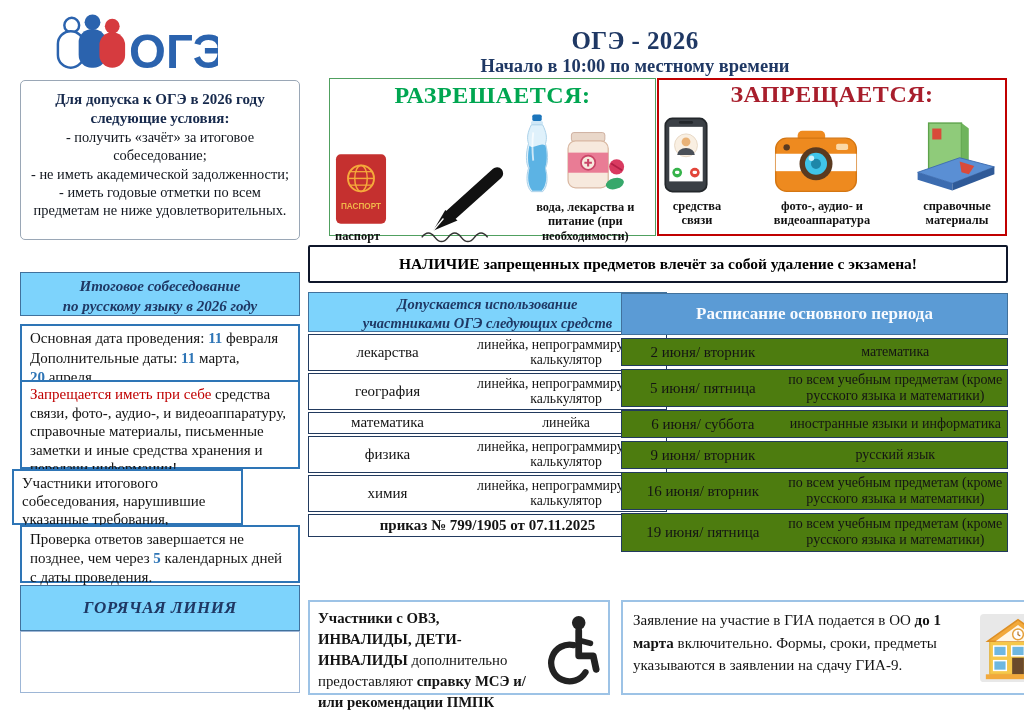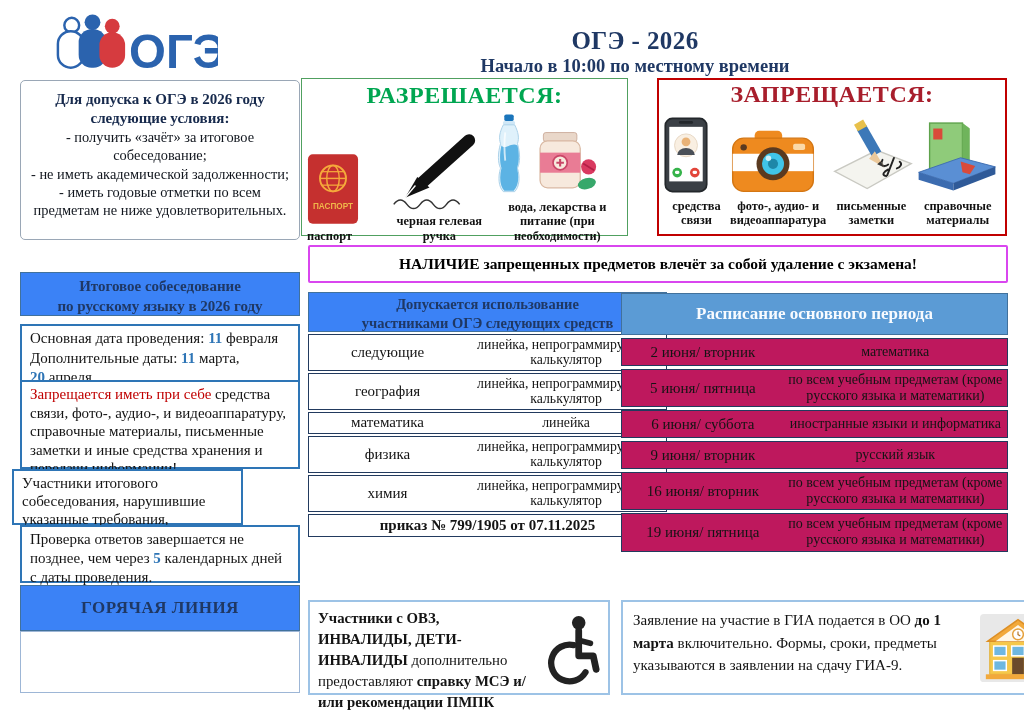--- a/index.html
+++ b/index.html
@@ -11,65 +11,65 @@
   .abs { position:absolute; }
 
   
   #logo { left:50px; top:14px; width:168px; height:64px; }
   #title-block { left:240px; top:27px; width:790px; text-align:center; color:#1F3864; font-weight:bold; }
   #page-title { font-size:25px; letter-spacing:.4px; }
   #page-subtitle { font-size:18.5px; margin-top:1px; }
 
   
   .box { position:absolute; background:#fff; }
-  .bluehead { background:#3b82f6; border:1px solid #41719C; color:#1F3864; font-weight:bold; text-align:center; }
+  .bluehead { background:#7dd3fc; border:1px solid #41719C; color:#1F3864; font-weight:bold; text-align:center;font-style:italic; }
   .num { color:#2E75B6; font-weight:bold; }
   .red { color:#C00000; }
   .b { font-weight:bold; }
 
   
   #admission { left:20px; top:80px; width:280px; height:160px; border:1.5px solid #9AA7B6; border-radius:5px; padding:9px 4px 4px; text-align:center; }
   #admission .h { color:#16294C; font-weight:bold; font-size:15px; line-height:1.27; }
   #admission .it { font-size:14.4px; line-height:1.27; color:#10151d; }
 
   #iv-header { left:20px; top:272px; width:280px; height:44px; font-size:15px; line-height:1.35; padding-top:3px; }
   #iv-dates  { left:20px; top:324px; width:280px; height:64px; border:2px solid #2E75B6; font-size:15px; line-height:1.3; padding:3px 8px; }
   #iv-proh   { left:20px; top:380px; width:280px; height:89px; border:2px solid #2E75B6; font-size:15px; line-height:1.24; padding:3px 8px; }
   #iv-viol   { left:12px; top:469px; width:231px; height:56px; border:2px solid #2E75B6; font-size:15px; line-height:1.2;  padding:3px 8px;font-family:Liberation Serif, serif; }
   #iv-check  { left:20px; top:525px; width:280px; height:58px; border:2px solid #2E75B6; font-size:15px; line-height:1.25; padding:3px 8px; }
   #hotline   { left:20px; top:585px; width:280px; height:46px; font-size:17px; line-height:44px; letter-spacing:.5px; }
   #empty-box { left:20px; top:631px; width:280px; height:62px; border:1.5px solid #9DB6D6; }
 
   
-  #allowed { left:301px; top:78px; width:327px; height:158px; border:1.5px solid #50A060; }
+  #allowed { left:329px; top:78px; width:327px; height:158px; border:1.5px solid #50A060; }
   #allowed-title { color:#00A651; font-size:24px; font-weight:bold; text-align:center; margin-top:3px; letter-spacing:.5px; }
   .icon-grid { display:flex; justify-content:space-between; padding:0 5px; margin-top:1px; }
   .ig { display:flex; flex-direction:column; align-items:flex-start; justify-content:flex-end; }
   .ig .icons { display:flex; align-items:flex-end; gap:5px; height:86px; }
   .ig .lbl { font-size:12.4px; font-weight:bold; text-align:center; line-height:1.15; margin-top:4px; color:#111; }
 
   #prohibited { left:657px; top:78px; width:350px; height:158px; border:2px solid #C00000; }
   #prohibited-title { color:#A81E2C; font-size:24px; font-weight:bold; text-align:center; margin-top:1px; letter-spacing:.5px; }
 
   
-  #banner { left:308px; top:245px; width:700px; height:38px; border:2px solid #d946ef; border-radius:2px;
+  #banner { left:308px; top:245px; width:700px; height:38px; border:2px solid #0f172a; border-radius:2px;
             display:flex; align-items:center; justify-content:center; font-weight:bold; font-size:15.5px; color:#000; }
 
   
   #tools { left:308px; top:292px; width:359px; }
   #tools .thead { height:40px; font-size:14.5px; line-height:1.3; padding-top:2px; }
   .trow { display:flex; align-items:center; border:1.5px solid #223A5E; margin-top:2px; background:#fff; min-height:22px; }
   .trow .c1 { width:44%; text-align:center; font-size:15px; }
   .trow .c2 { width:56%; text-align:center; font-size:13.8px; line-height:1.12; padding:2px 1px; }
   #tools .tfoot { border:1.5px solid #223A5E; margin-top:2px; text-align:center; font-weight:bold; font-size:15px; padding:2px 0; }
 
   
   #schedule { left:621px; top:293px; width:387px;border-radius:14px; }
   #schedule .shead { height:42px; background:#5B9BD5; border:1px solid #41719C; color:#F8FBFF; font-weight:bold; font-size:17px; text-align:center; line-height:40px; }
-  .srow { display:flex; align-items:center; border:1.5px solid #223A5E; margin-top:3px; background:#be185d; min-height:28px; }
+  .srow { display:flex; align-items:center; border:1.5px solid #223A5E; margin-top:3px; background:#4d7c0f; min-height:28px; }
   .srow .d { width:42%; text-align:center; font-size:15px; }
   .srow .s { width:58%; text-align:center; font-size:14px; line-height:1.15; padding:2px 4px; }
 
   
   #ovz { left:308px; top:600px; width:302px; height:95px; border:2px solid #9DC3E6; padding:6px 76px 4px 8px; font-size:14.8px; line-height:1.42; }
   #ovz .wheel { position:absolute; right:8px; top:11px; }
   #gia { left:621px; top:600px; width:447px; height:95px; border:2px solid #9DC3E6; padding:7px 92px 4px 10px; font-size:15px; line-height:1.5; }
   #gia .school { position:absolute; right:10px; top:10px; }
 </style>
 </head>
@@ -146,21 +146,20 @@
     </div>
     <div class="ig" style="width:108px">
       <div class="icons">
         <svg width="104" height="80" viewBox="0 0 110 85">
           <line x1="38" y1="56" x2="88" y2="11" stroke="#111" stroke-width="13" stroke-linecap="round"></line>
           <polygon points="20,72 33,50 46,61" fill="#111"></polygon>
           <line x1="20" y1="72" x2="31" y2="59" stroke="#fff" stroke-width="1.4"></line>
           <path d="M8 79 q7 -9 14 0 t14 0 t14 0 t14 0 t14 0" stroke="#333" stroke-width="1.6" fill="none"></path>
         </svg>
       </div>
-      <div class="lbl">черная гелевая ручка</div>
     </div>
     <div class="ig" style="width:131px">
       <div class="icons">
         <svg width="32" height="84" viewBox="0 0 34 86">
           <rect x="12" y="1" width="10" height="7" rx="2" fill="#1B75BB"></rect>
           <rect x="10.5" y="8" width="13" height="4" rx="2" fill="#CFE7F6"></rect>
           <path d="M11 12 C7 20 6 26 8 32 C5 42 5 52 8 58 C5 68 6 78 11 83 L23 83 C28 78 29 68 26 58 C29 52 29 42 26 32 C28 26 27 20 23 12 Z" fill="#DFF1FB" stroke="#A8CFE8" stroke-width="1"></path>
           <path d="M9 34 C7 42 7 52 9 58 C6.5 68 7.5 77 12 82 L22 82 C27 77 28 68 25.5 58 C28 52 28 42 26 34 C20 30 13 39 9 34 Z" fill="#5CB3E4"></path>
           <path d="M13 20 C12 28 12 40 13 50" stroke="#ffffff" stroke-width="2" fill="none" opacity="0.7"></path>
         </svg>
@@ -209,33 +208,20 @@
           <circle cx="46" cy="38" r="18" fill="#5A3A20"></circle>
           <circle cx="46" cy="38" r="12" fill="#40C4E8"></circle>
           <circle cx="46" cy="38" r="5.5" fill="#1E87A8"></circle>
           <circle cx="41" cy="32" r="3" fill="#CFF2FB"></circle>
           <circle cx="14" cy="20" r="3.5" fill="#5A3A20"></circle>
           <rect x="68" y="16" width="13" height="7" rx="2" fill="#FBD9A8"></rect>
         </svg>
       </div>
       <div class="lbl">фото-, аудио- и видеоаппаратура</div>
     </div>
-    <div class="ig" style="width:88px">
-      <div class="icons">
-        <svg width="88" height="78" viewBox="0 0 92 80">
-          <polygon points="8,56 52,34 88,48 42,74" fill="#F4F4EF" stroke="#C9C9C2" stroke-width="1.5"></polygon>
-          <path d="M58 44 c-3 6 2 8 6 5 M64 54 c-4 2 -8 6 -2 7 M70 42 l-7 18 M76 46 c3 2 1 6 -3 7" stroke="#222" stroke-width="2" fill="none" stroke-linecap="round"></path>
-          <line x1="36" y1="10" x2="52" y2="38" stroke="#3C78B8" stroke-width="11"></line>
-          <line x1="33" y1="4.5" x2="37" y2="11.5" stroke="#E8C04A" stroke-width="11"></line>
-          <polygon points="50,35 60,52 44,43" fill="#EBC89A"></polygon>
-          <polygon points="60,52 56,45.5 52.5,48.5" fill="#333"></polygon>
-        </svg>
-      </div>
-      <div class="lbl">письменные заметки</div>
-    </div>
     <div class="ig" style="width:86px">
       <div class="icons">
         <svg width="84" height="80" viewBox="0 0 92 86">
           <polygon points="16,8 52,8 60,14 24,14" fill="#CDE8C4"></polygon>
           <rect x="16" y="8" width="36" height="50" fill="#8FCB7A" stroke="#5EA24B" stroke-width="1.5"></rect>
           <polygon points="52,8 60,14 60,64 52,58" fill="#6FB45C"></polygon>
           <rect x="20" y="14" width="10" height="12" fill="#D94A3A"></rect>
           <polygon points="4,62 50,46 88,56 42,74" fill="#5A8FD4" stroke="#3C6CB0"></polygon>
           <polygon points="4,62 4,70 42,82 42,74" fill="#3C6CB0"></polygon>
           <polygon points="42,74 88,56 88,64 42,82" fill="#2F5A98"></polygon>
@@ -250,21 +236,21 @@
 <div id="banner" class="box">
   <span>НАЛИЧИЕ запрещенных предметов влечёт за собой удаление с экзамена!</span>
 </div>
 
 <div id="tools" class="abs">
   <div class="thead bluehead">
     <div>Допускается использование</div>
     <div>участниками ОГЭ следующих средств</div>
   </div>
   <div class="trow">
-    <div class="c1">следующие</div>
+    <div class="c1">лекарства</div>
     <div class="c2">линейка, непрограммируемый калькулятор</div>
   </div>
   <div class="trow">
     <div class="c1">география</div>
     <div class="c2">линейка, непрограммируемый калькулятор</div>
   </div>
   <div class="trow">
     <div class="c1">математика</div>
     <div class="c2">линейка</div>
   </div>

